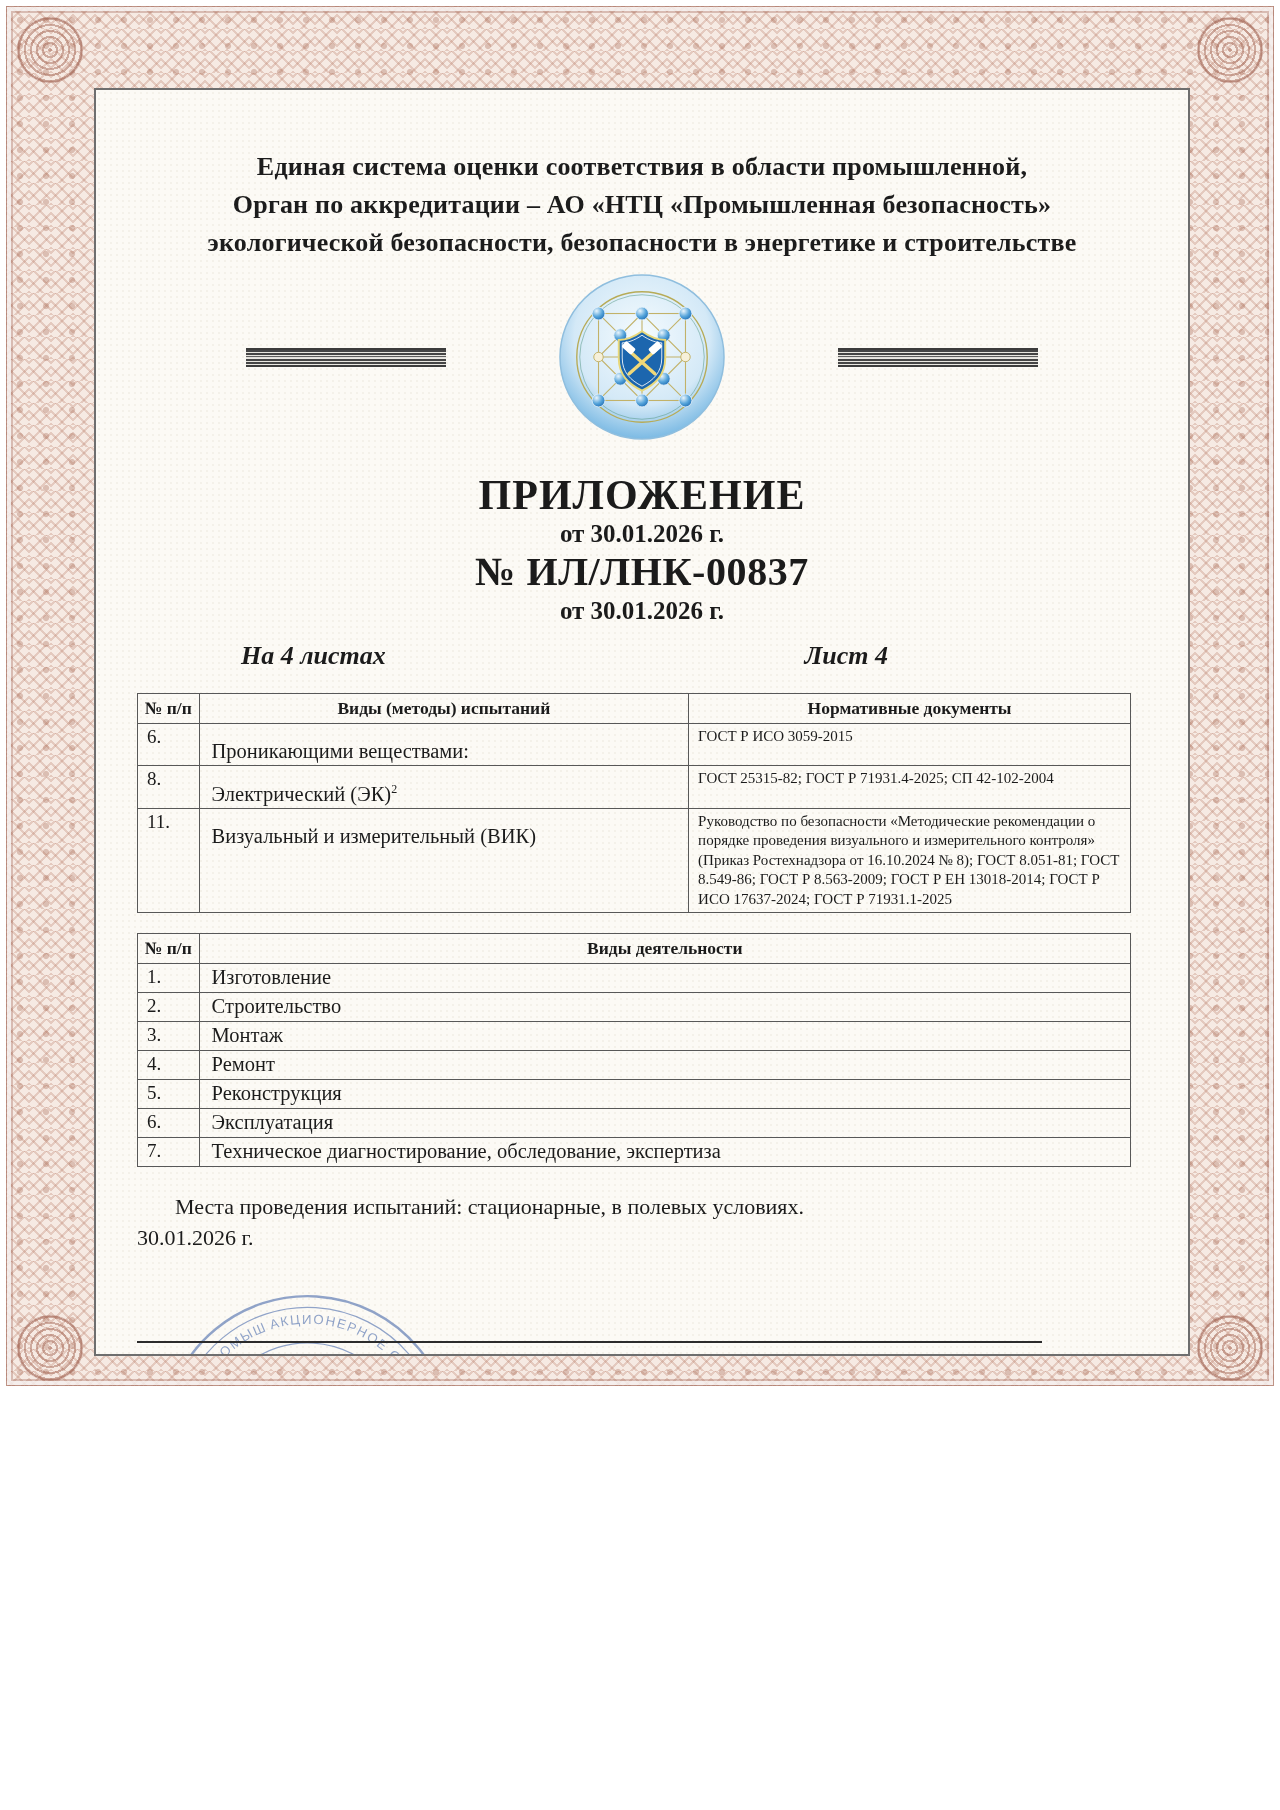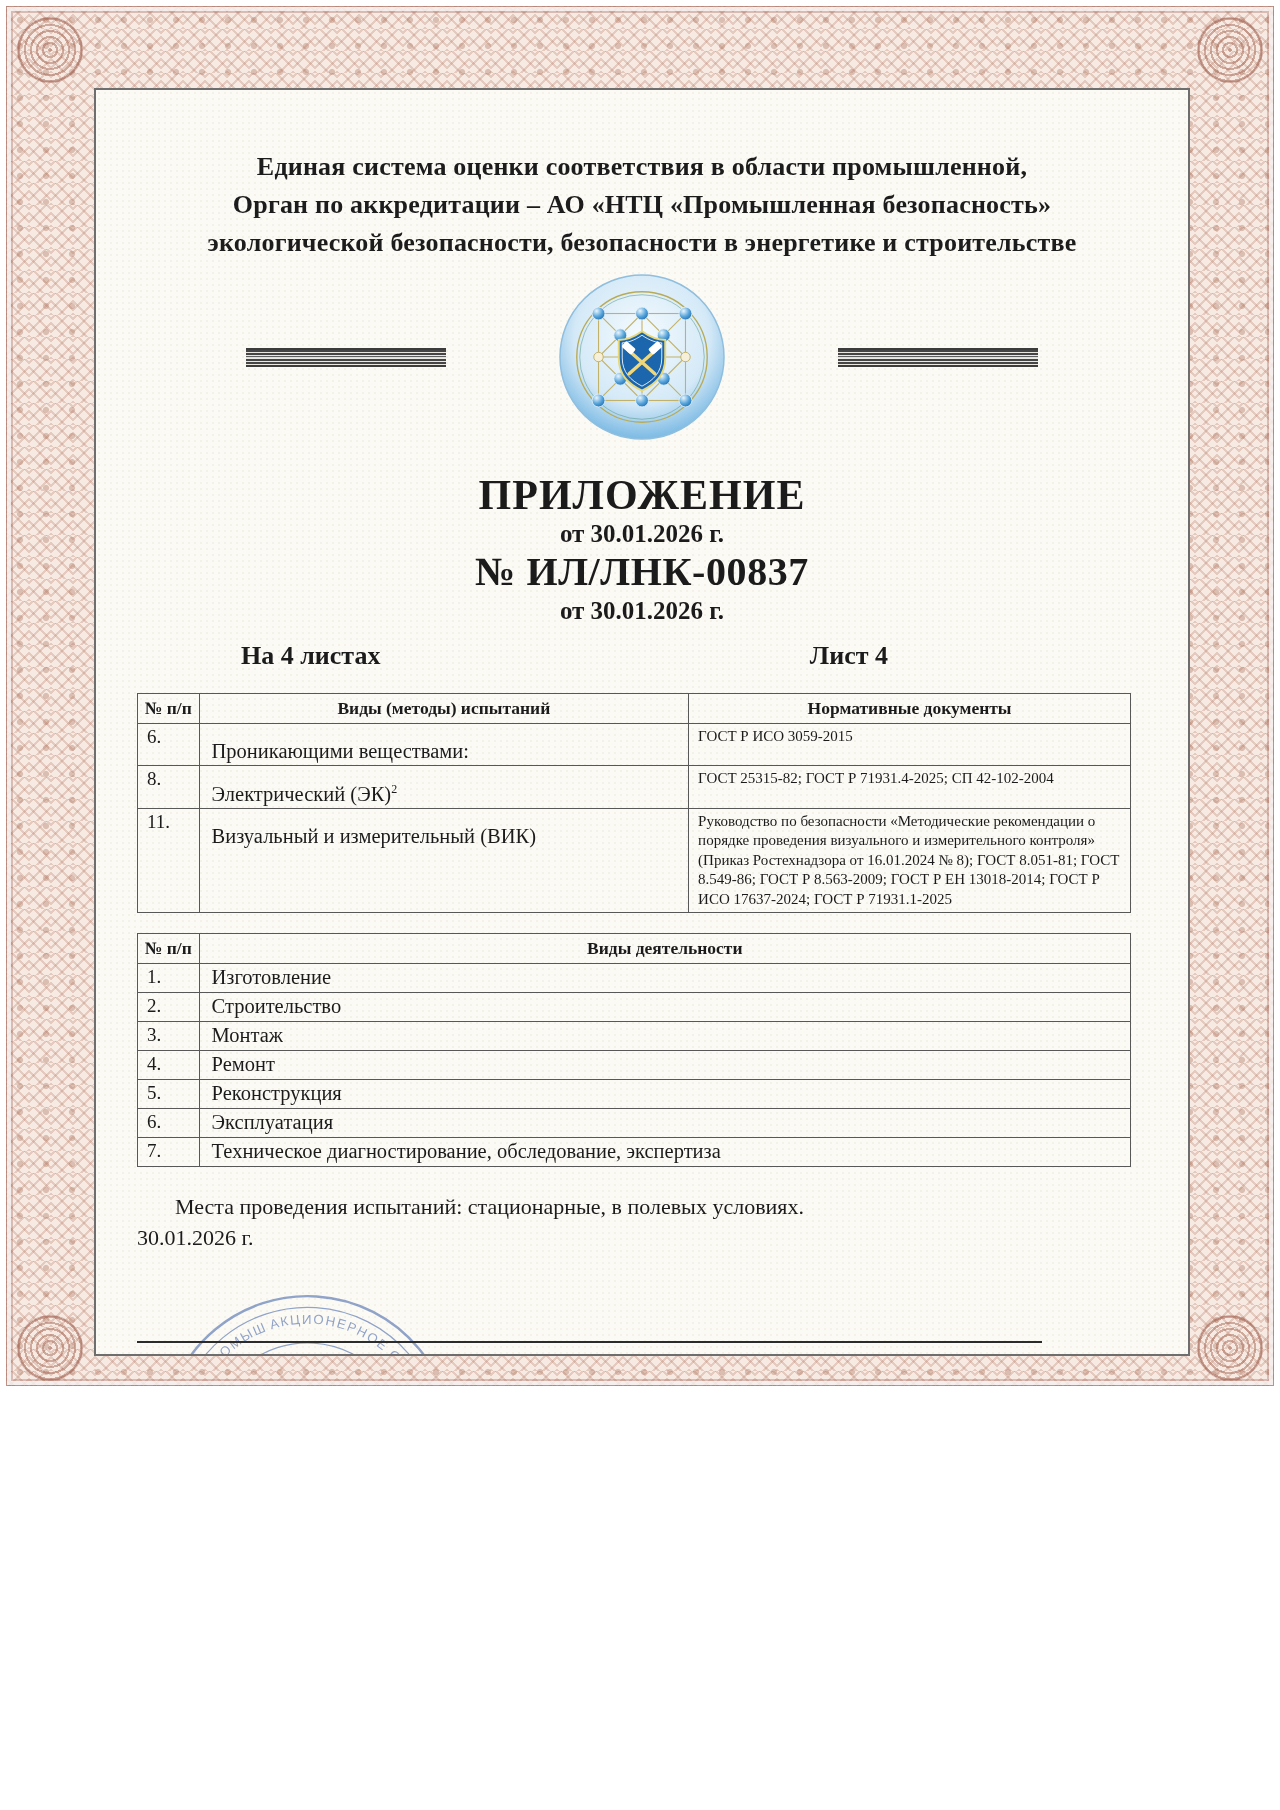--- a/index.html
+++ b/index.html
@@ -33,21 +33,21 @@
       linear-gradient(180deg, rgba(255,255,255,0) 42%, rgba(252,250,245,0.85) 50%, rgba(255,255,255,0) 58%),
       repeating-linear-gradient(180deg, #454545 0 1.6px, #e9e7e0 1.6px 3.1px);}
   .emblem{width:168px;height:168px;}
 
   
   .t-appendix{margin-top:30px;text-align:center;font-weight:bold;font-size:42px;line-height:46px;letter-spacing:1px;}
   .t-date{text-align:center;font-weight:bold;font-size:25px;line-height:31px;}
   .t-cert{text-align:center;font-weight:bold;font-size:28px;line-height:37px;letter-spacing:0.4px;}
   .t-number{text-align:center;font-weight:bold;font-size:40px;line-height:46px;letter-spacing:0.6px;}
 
-  .sheets{margin-top:14px;display:flex;justify-content:space-between;font-weight:bold;font-size:26px;line-height:31px;padding:0 300px 0 145px;}
+  .sheets{margin-top:14px;display:flex;justify-content:space-between;font-weight:bold;font-size:26px;line-height:31px;padding:0 300px 0 145px;font-style:italic;}
 
   .content{padding:0 57px 0 41px;}
 
   table{width:100%;border-collapse:collapse;margin-top:22px;}
   th,td{border:1.6px solid #585858;vertical-align:top;}
   th{font-size:17.5px;font-weight:bold;text-align:center;padding:4px 4px;}
   td.c-num{width:6.2%;font-size:19px;padding:2px 4px 2px 9px;}
   td.c-method{width:49.3%;font-size:20.5px;padding:16px 6px 2px 12px;}
   td.c-docs{width:44.5%;font-size:15px;line-height:19.5px;padding:3px 8px 3px 9px;}
   td.c-activity{font-size:20.5px;padding:2px 6px 3px 12px;}
@@ -167,21 +167,21 @@
           <td class="c-docs">ГОСТ Р ИСО 3059-2015</td>
         </tr>
         <tr>
           <td class="c-num">8.</td>
           <td class="c-method"><span>Электрический (ЭК)</span><sup>2</sup></td>
           <td class="c-docs">ГОСТ 25315-82; ГОСТ Р 71931.4-2025; СП 42-102-2004</td>
         </tr>
         <tr>
           <td class="c-num">11.</td>
           <td class="c-method"><span>Визуальный и измерительный (ВИК)</span></td>
-          <td class="c-docs">Руководство по безопасности «Методические рекомендации о порядке проведения визуального и измерительного контроля» (Приказ Ростехнадзора от 16.01.2024 № 8); ГОСТ 8.051-81; ГОСТ 8.549-86; ГОСТ Р 8.563-2009; ГОСТ Р ЕН 13018-2014; ГОСТ Р ИСО 17637-2024; ГОСТ Р 71931.1-2025</td>
+          <td class="c-docs">Руководство по безопасности «Методические рекомендации о порядке проведения визуального и измерительного контроля» (Приказ Ростехнадзора от 16.10.2024 № 8); ГОСТ 8.051-81; ГОСТ 8.549-86; ГОСТ Р 8.563-2009; ГОСТ Р ЕН 13018-2014; ГОСТ Р ИСО 17637-2024; ГОСТ Р 71931.1-2025</td>
         </tr>
       </tbody>
         </table>
 
       <table class="acts">
         <tbody>
             <tr>
           <th style="width:6.2%">№ п/п</th>
           <th>Виды деятельности</th>
         </tr>

